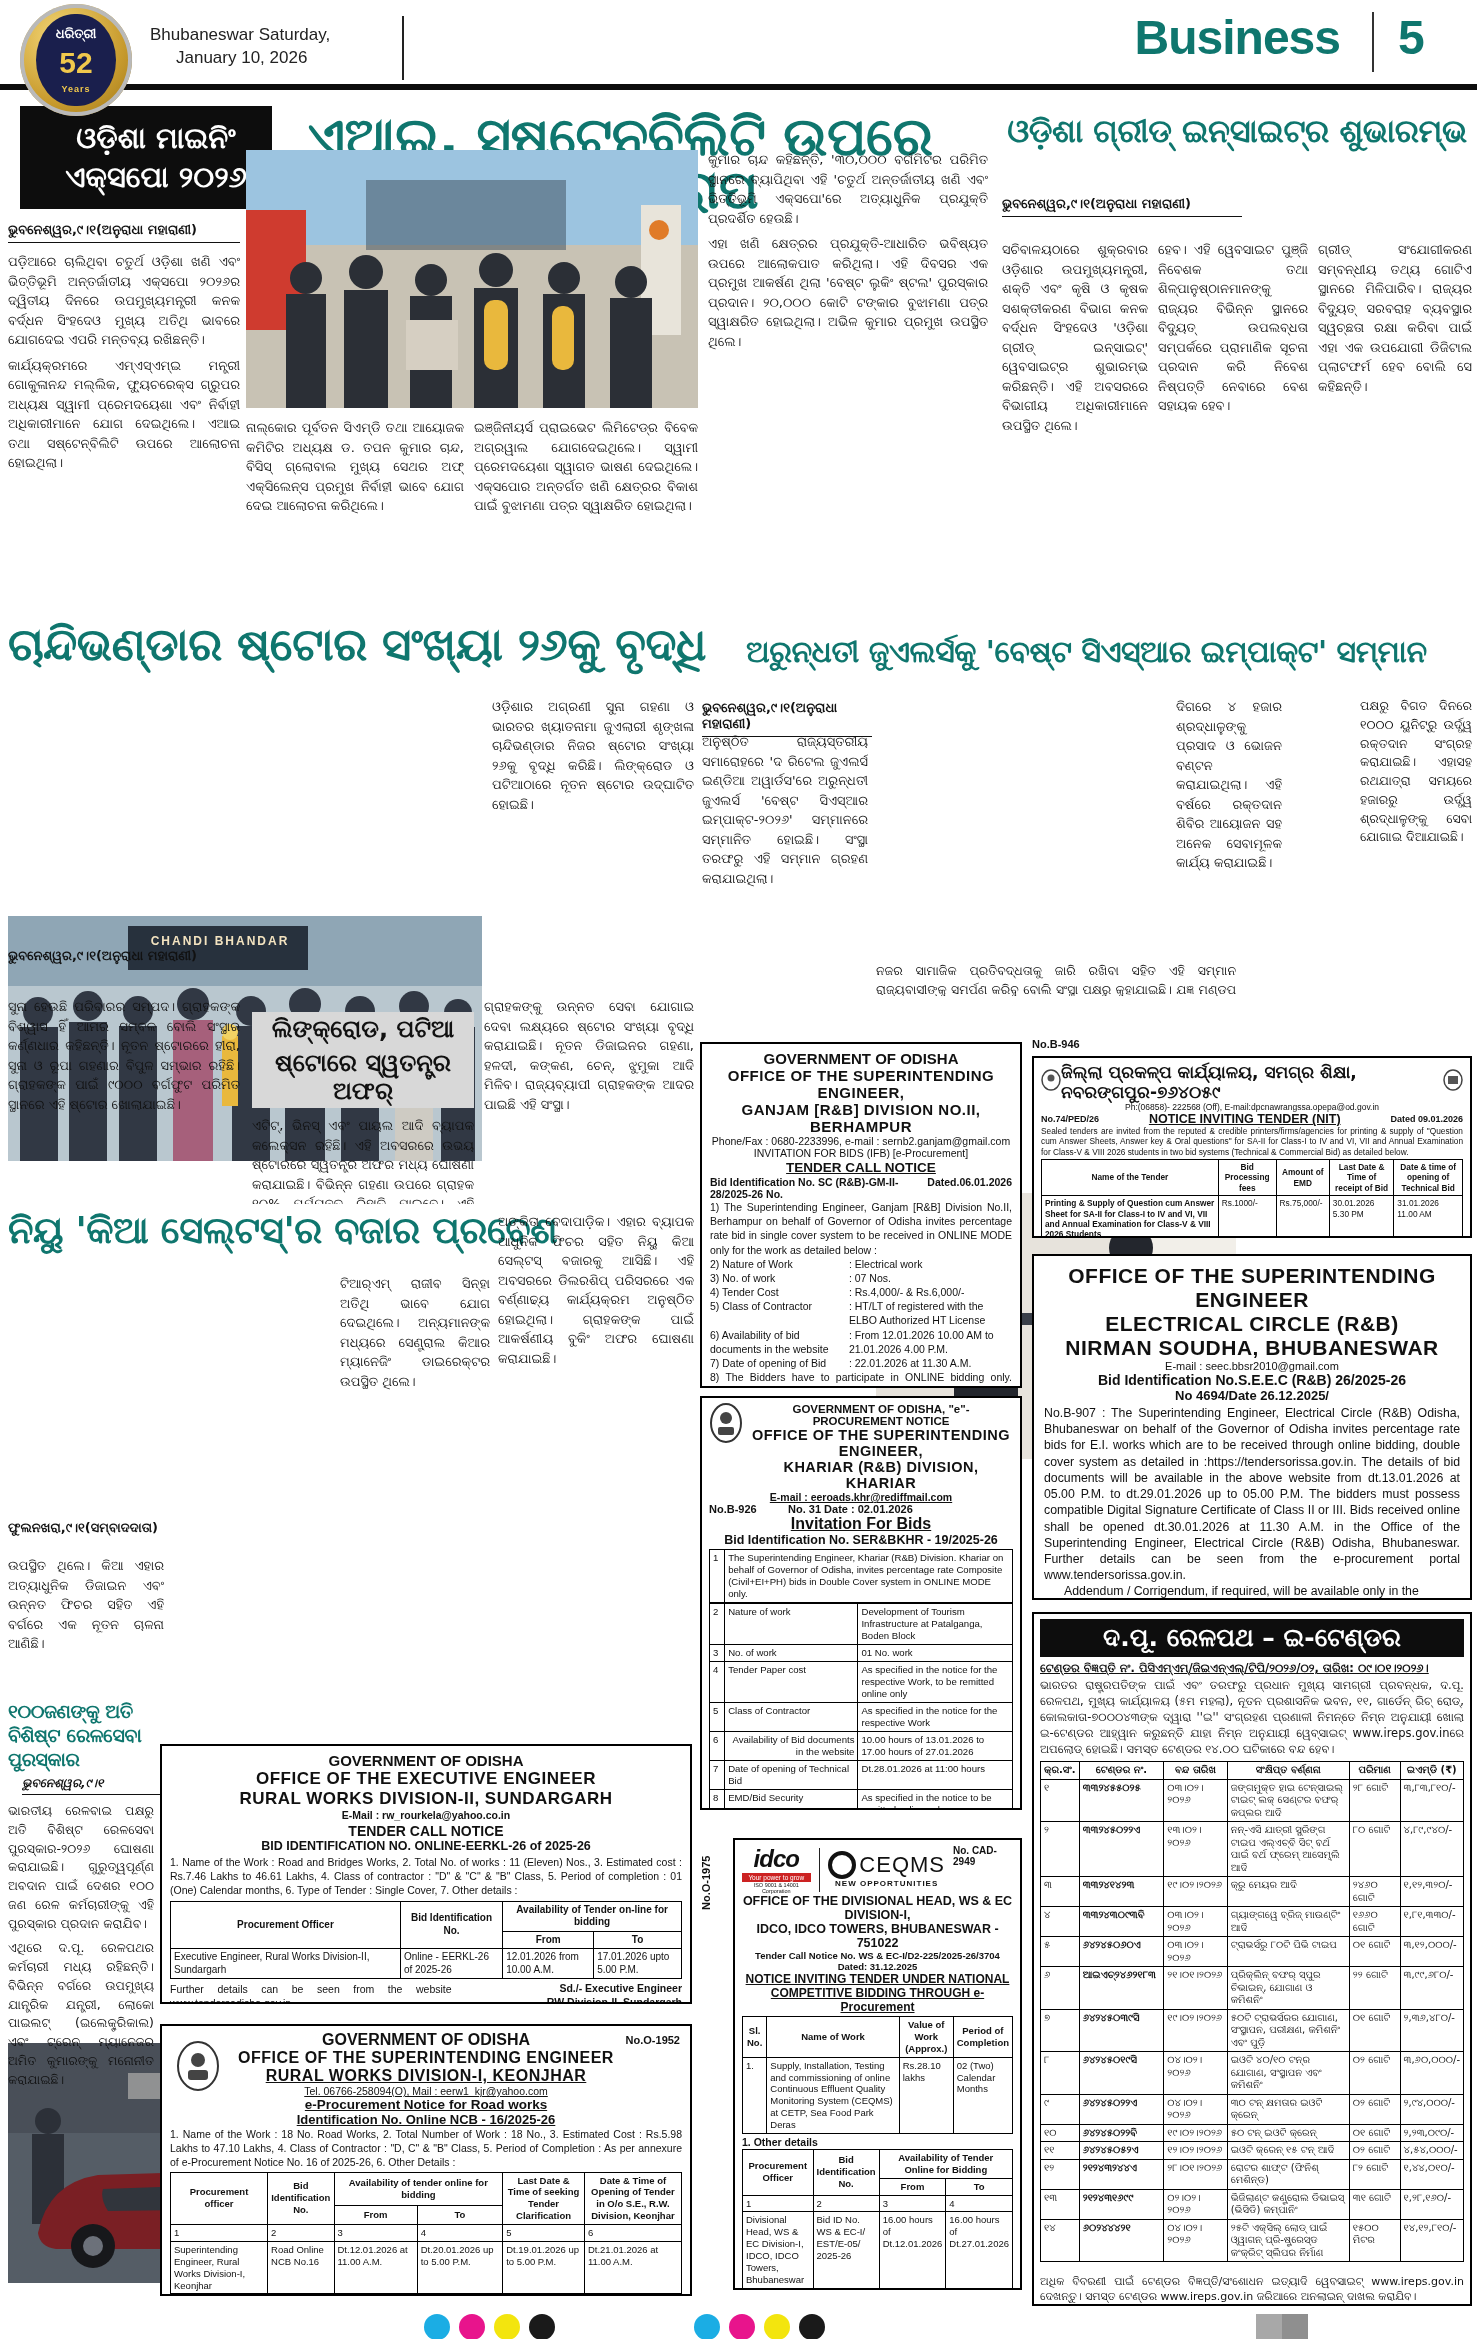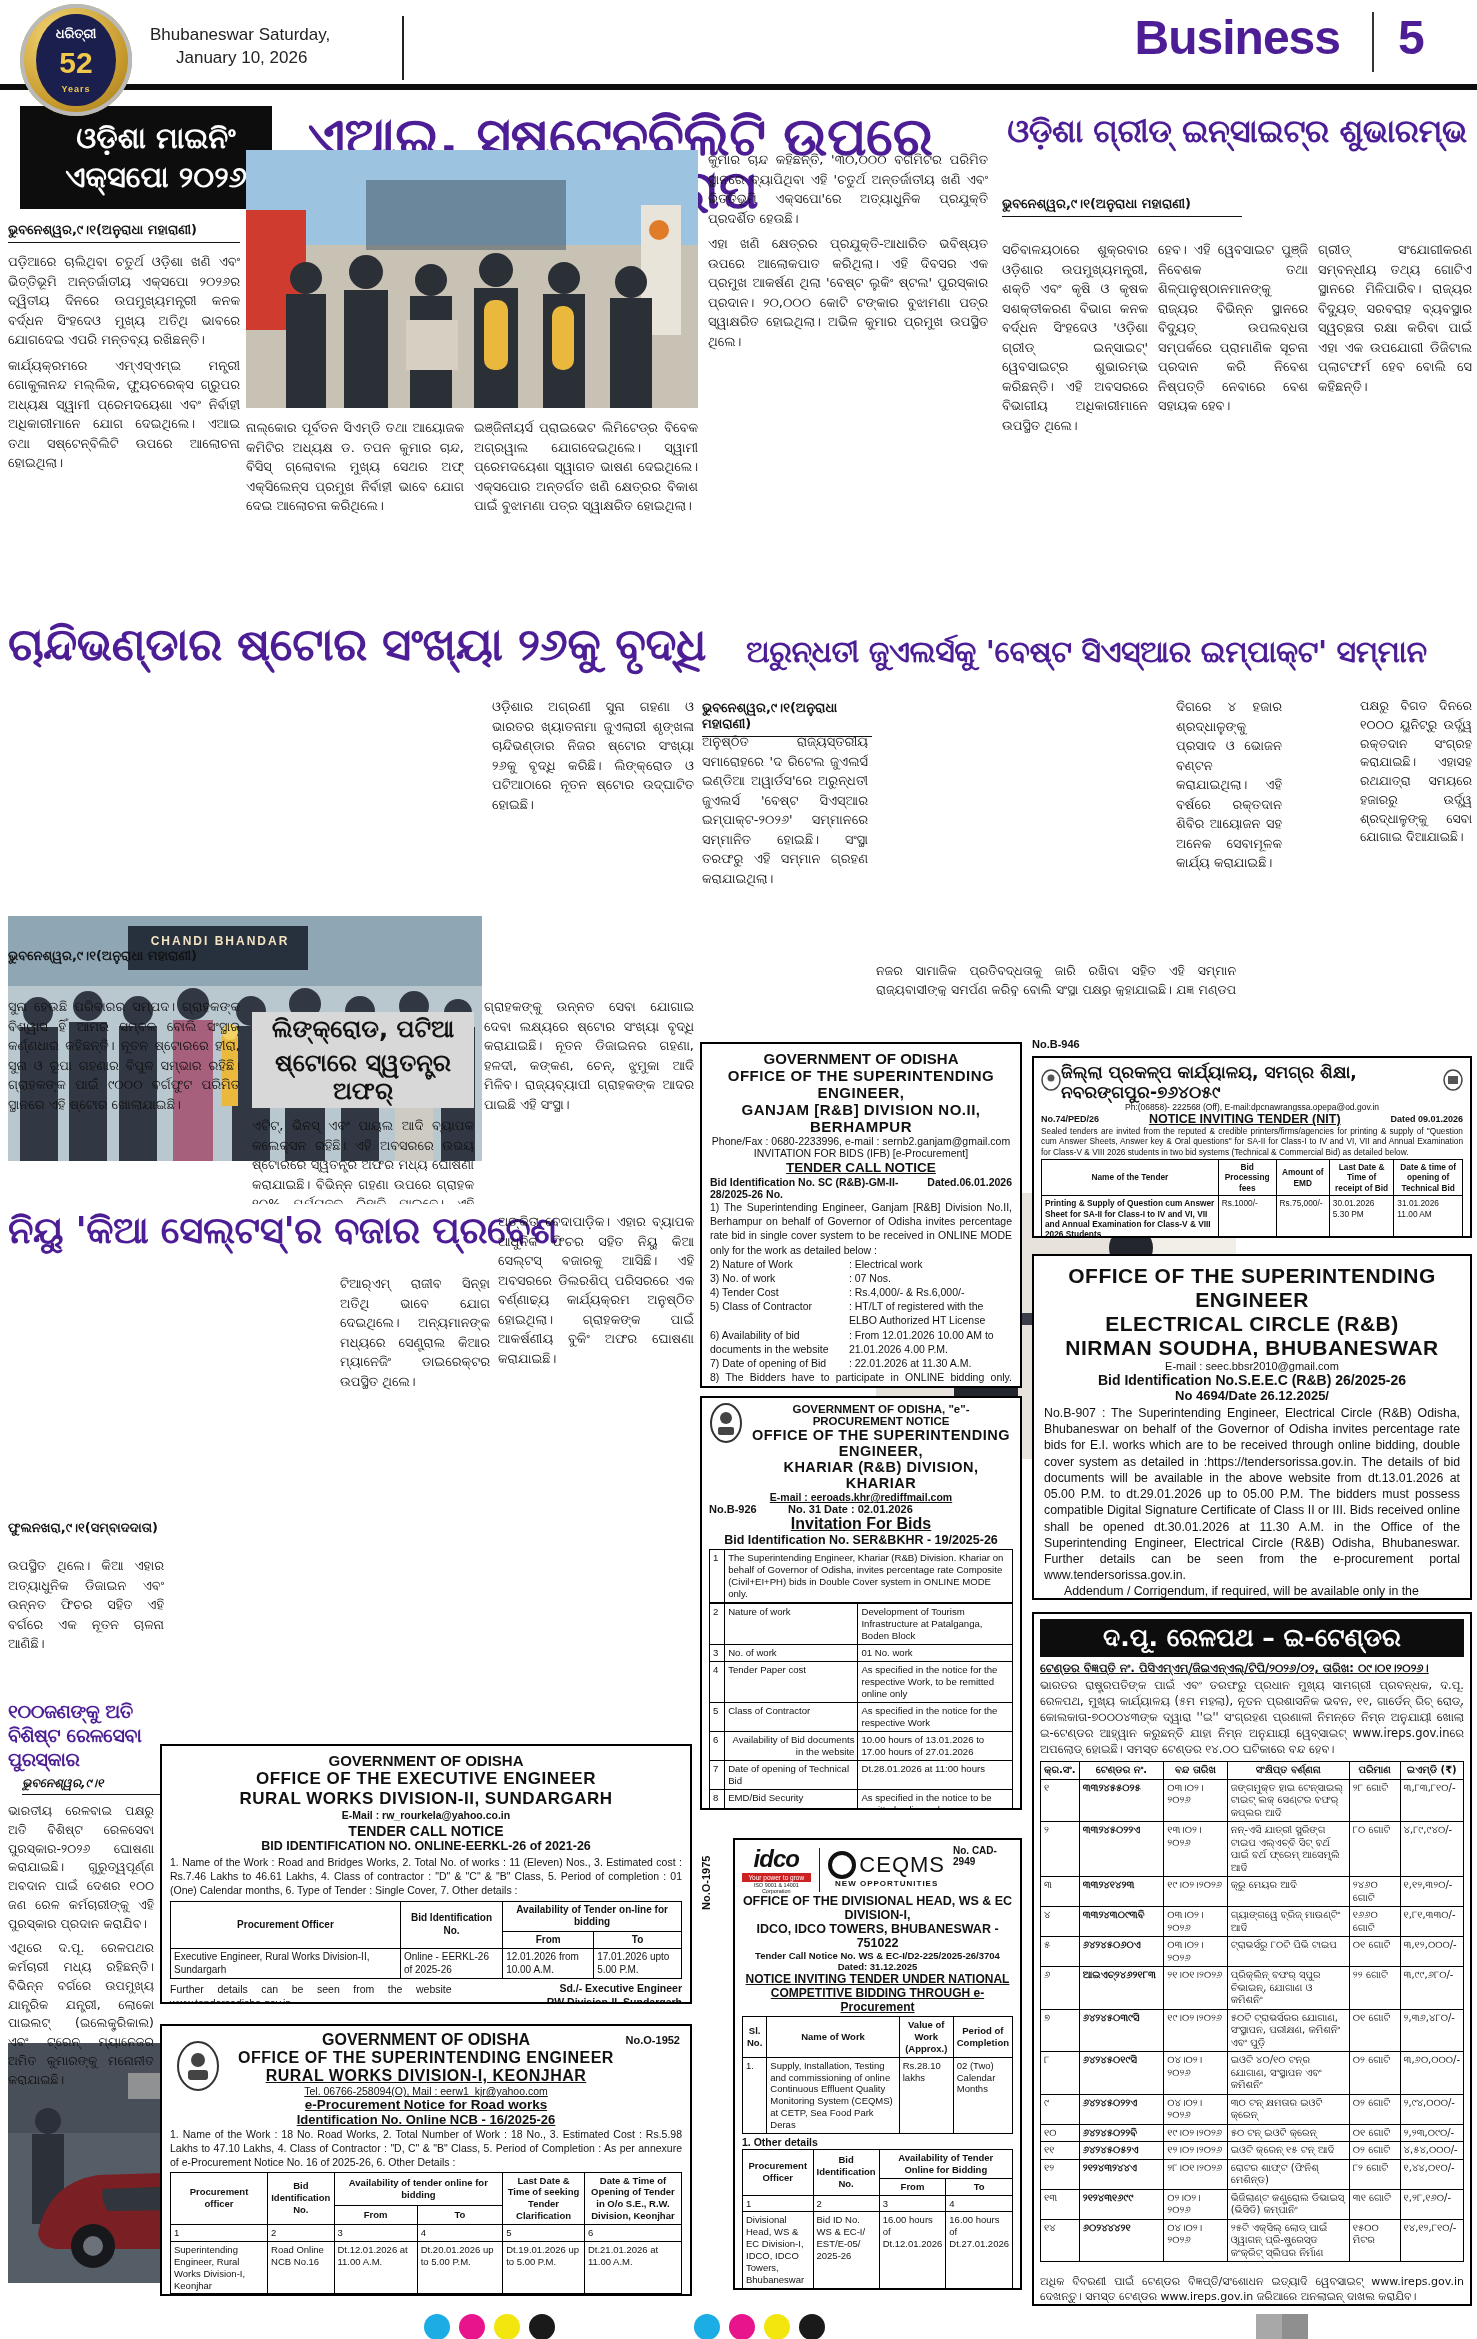--- a/index.html
+++ b/index.html
@@ -6,21 +6,21 @@
   #page{position:relative;width:1477px;height:2339px;background:#ffffff;overflow:hidden;
         font-family:"Liberation Sans","DejaVu Sans",sans-serif;color:#111;}
   .abs{position:absolute;}
   .c{text-align:center;}
   .b{font-weight:bold;}
   .u{text-decoration:underline;}
   .odia{font-family:"DejaVu Sans","Liberation Sans",sans-serif;}
   .body-col{font-size:13px;line-height:1.5;text-align:justify;overflow:hidden;}
   .body-col p{margin:0 0 6px 0;}
   .dateline{font-size:13px;font-weight:bold;border-bottom:1.5px solid #111;padding-bottom:4px;}
-  .headline{font-weight:bold;color:#4c1d95;letter-spacing:-0.5px;}
+  .headline{font-weight:bold;color:#0f766e;letter-spacing:-0.5px;}
   .kicker-box{background:#0d0d0d;color:#fff;text-align:center;display:flex;flex-direction:column;justify-content:center;gap:4px;}
   .photo{overflow:hidden;position:relative;}
   .photo svg{position:absolute;left:0;top:0;}
   .caption{font-size:13px;font-weight:bold;}
   
   .nbox{border:2.5px solid #000;background:#fff;box-sizing:border-box;padding:6px 8px;overflow:hidden;}
   .nb-title1{font-size:15px;font-weight:bold;text-align:center;}
   .nb-title2{font-size:17px;font-weight:bold;text-align:center;letter-spacing:0.5px;}
   .nb-small{font-size:10.5px;text-align:center;}
   .nb-line{font-size:10.5px;line-height:1.35;text-align:justify;}
@@ -263,21 +263,21 @@
       <p>ଭାରତୀୟ ରେଳବାଇ ପକ୍ଷରୁ ଅତି ବିଶିଷ୍ଟ ରେଳସେବା ପୁରସ୍କାର-୨୦୨୬ ଘୋଷଣା କରାଯାଇଛି। ଗୁରୁତ୍ୱପୂର୍ଣ୍ଣ ଅବଦାନ ପାଇଁ ଦେଶର ୧୦୦ ଜଣ ରେଳ କର୍ମଚାରୀଙ୍କୁ ଏହି ପୁରସ୍କାର ପ୍ରଦାନ କରାଯିବ।</p>
       <p>ଏଥିରେ ଦ.ପୂ. ରେଳପଥର କର୍ମଚାରୀ ମଧ୍ୟ ରହିଛନ୍ତି। ବିଭିନ୍ନ ବର୍ଗରେ ଉପମୁଖ୍ୟ ଯାନ୍ତ୍ରିକ ଯନ୍ତ୍ରୀ, ଲୋକୋ ପାଇଲଟ୍ (ଇଲେକ୍ଟ୍ରିକାଲ) ଏବଂ ଟ୍ରେନ୍ ମ୍ୟାନେଜର ଅମିତ କୁମାରଙ୍କୁ ମନୋନୀତ କରାଯାଇଛି।</p>
     </div>
 
   <div class="abs nbox" style="left:160px;top:1744px;width:532px;height:260px;">
     <div class="nb-title1">GOVERNMENT OF ODISHA</div>
     <div class="nb-title2">OFFICE OF THE EXECUTIVE ENGINEER</div>
     <div class="nb-title2">RURAL WORKS DIVISION-II, SUNDARGARH</div>
     <div class="nb-small b">E-Mail : rw_rourkela@yahoo.co.in</div>
     <div class="c b" style="font-size:14px;margin-top:2px;">TENDER CALL NOTICE</div>
-    <div class="c b" style="font-size:12.5px;">BID IDENTIFICATION NO. ONLINE-EERKL-26 of 2021-26</div>
+    <div class="c b" style="font-size:12.5px;">BID IDENTIFICATION NO. ONLINE-EERKL-26 of 2025-26</div>
     <div class="nb-line" style="margin-top:2px;">1. Name of the Work : Road and Bridges Works, 2. Total No. of works : 11 (Eleven) Nos., 3. Estimated cost : Rs.7.46 Lakhs to 46.61 Lakhs, 4. Class of contractor : "D" &amp; "C" &amp; "B" Class, 5. Period of completion : 01 (One) Calendar months, 6. Type of Tender : Single Cover, 7. Other details :</div>
     <table class="ntable" style="margin-top:3px;">
       <tbody>
           <tr>
         <th rowspan="2" style="width:45%;">Procurement Officer</th>
         <th rowspan="2" style="width:20%;">Bid Identification No.</th>
         <th colspan="2">Availability of Tender on-line for bidding</th>
       </tr>
       <tr>
             <th>From</th>

